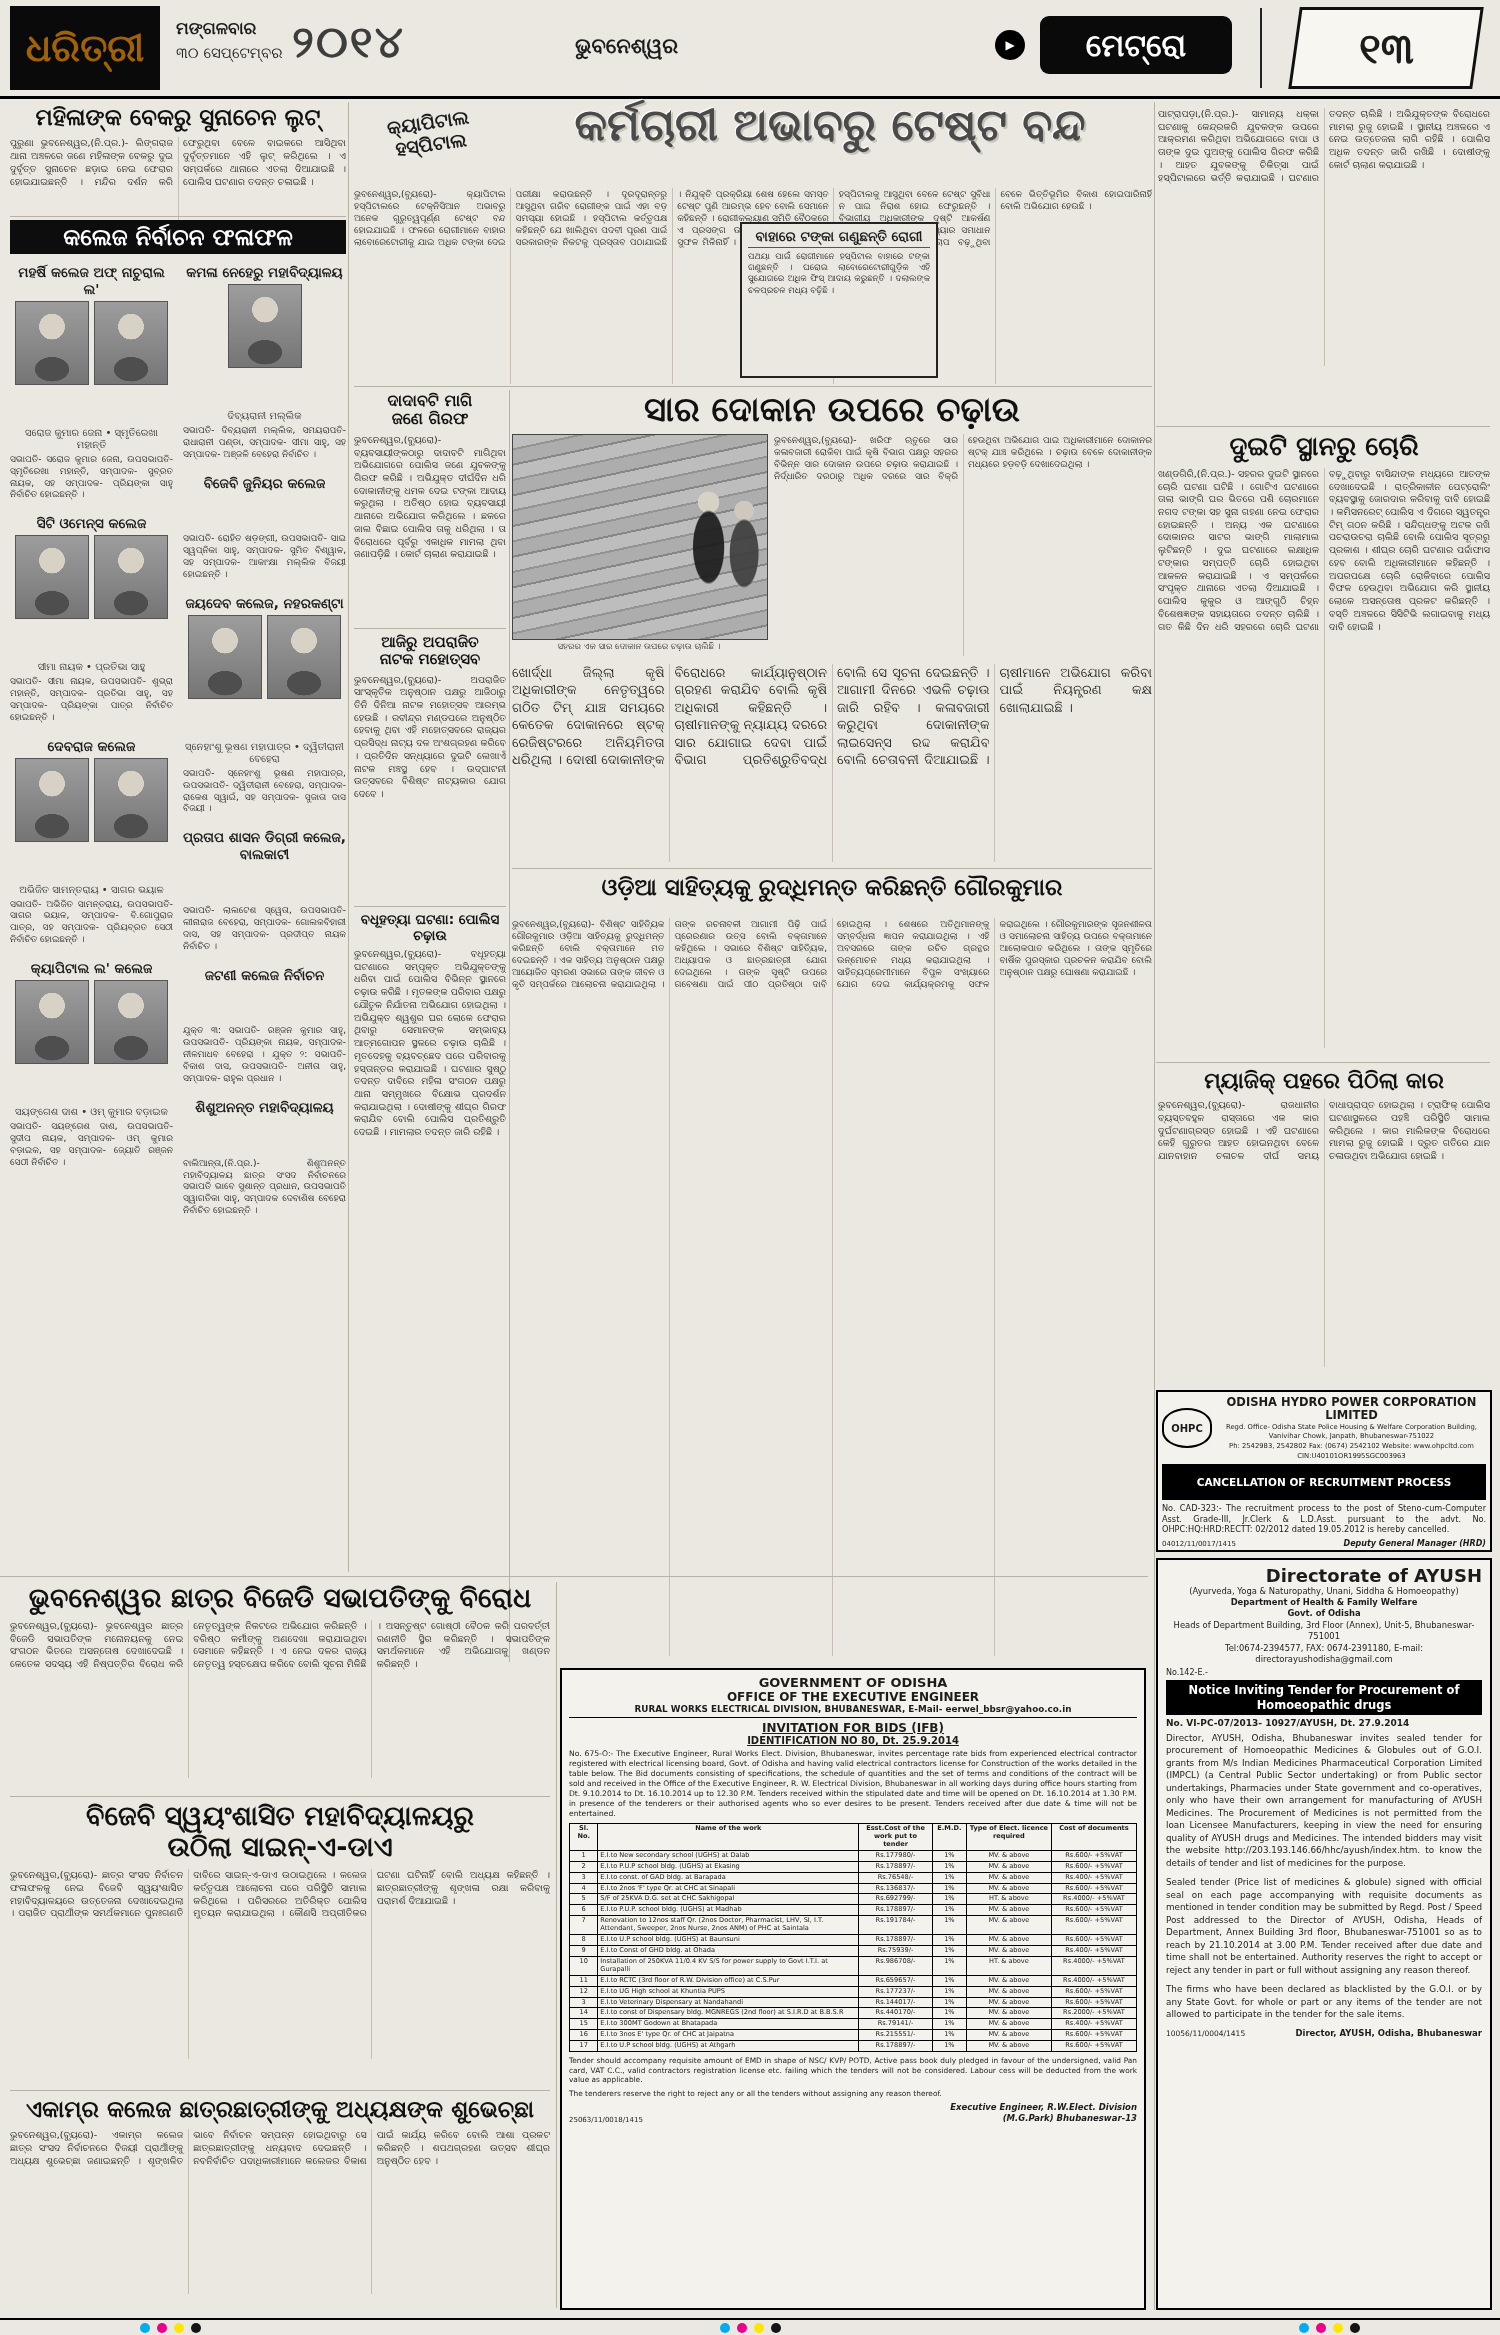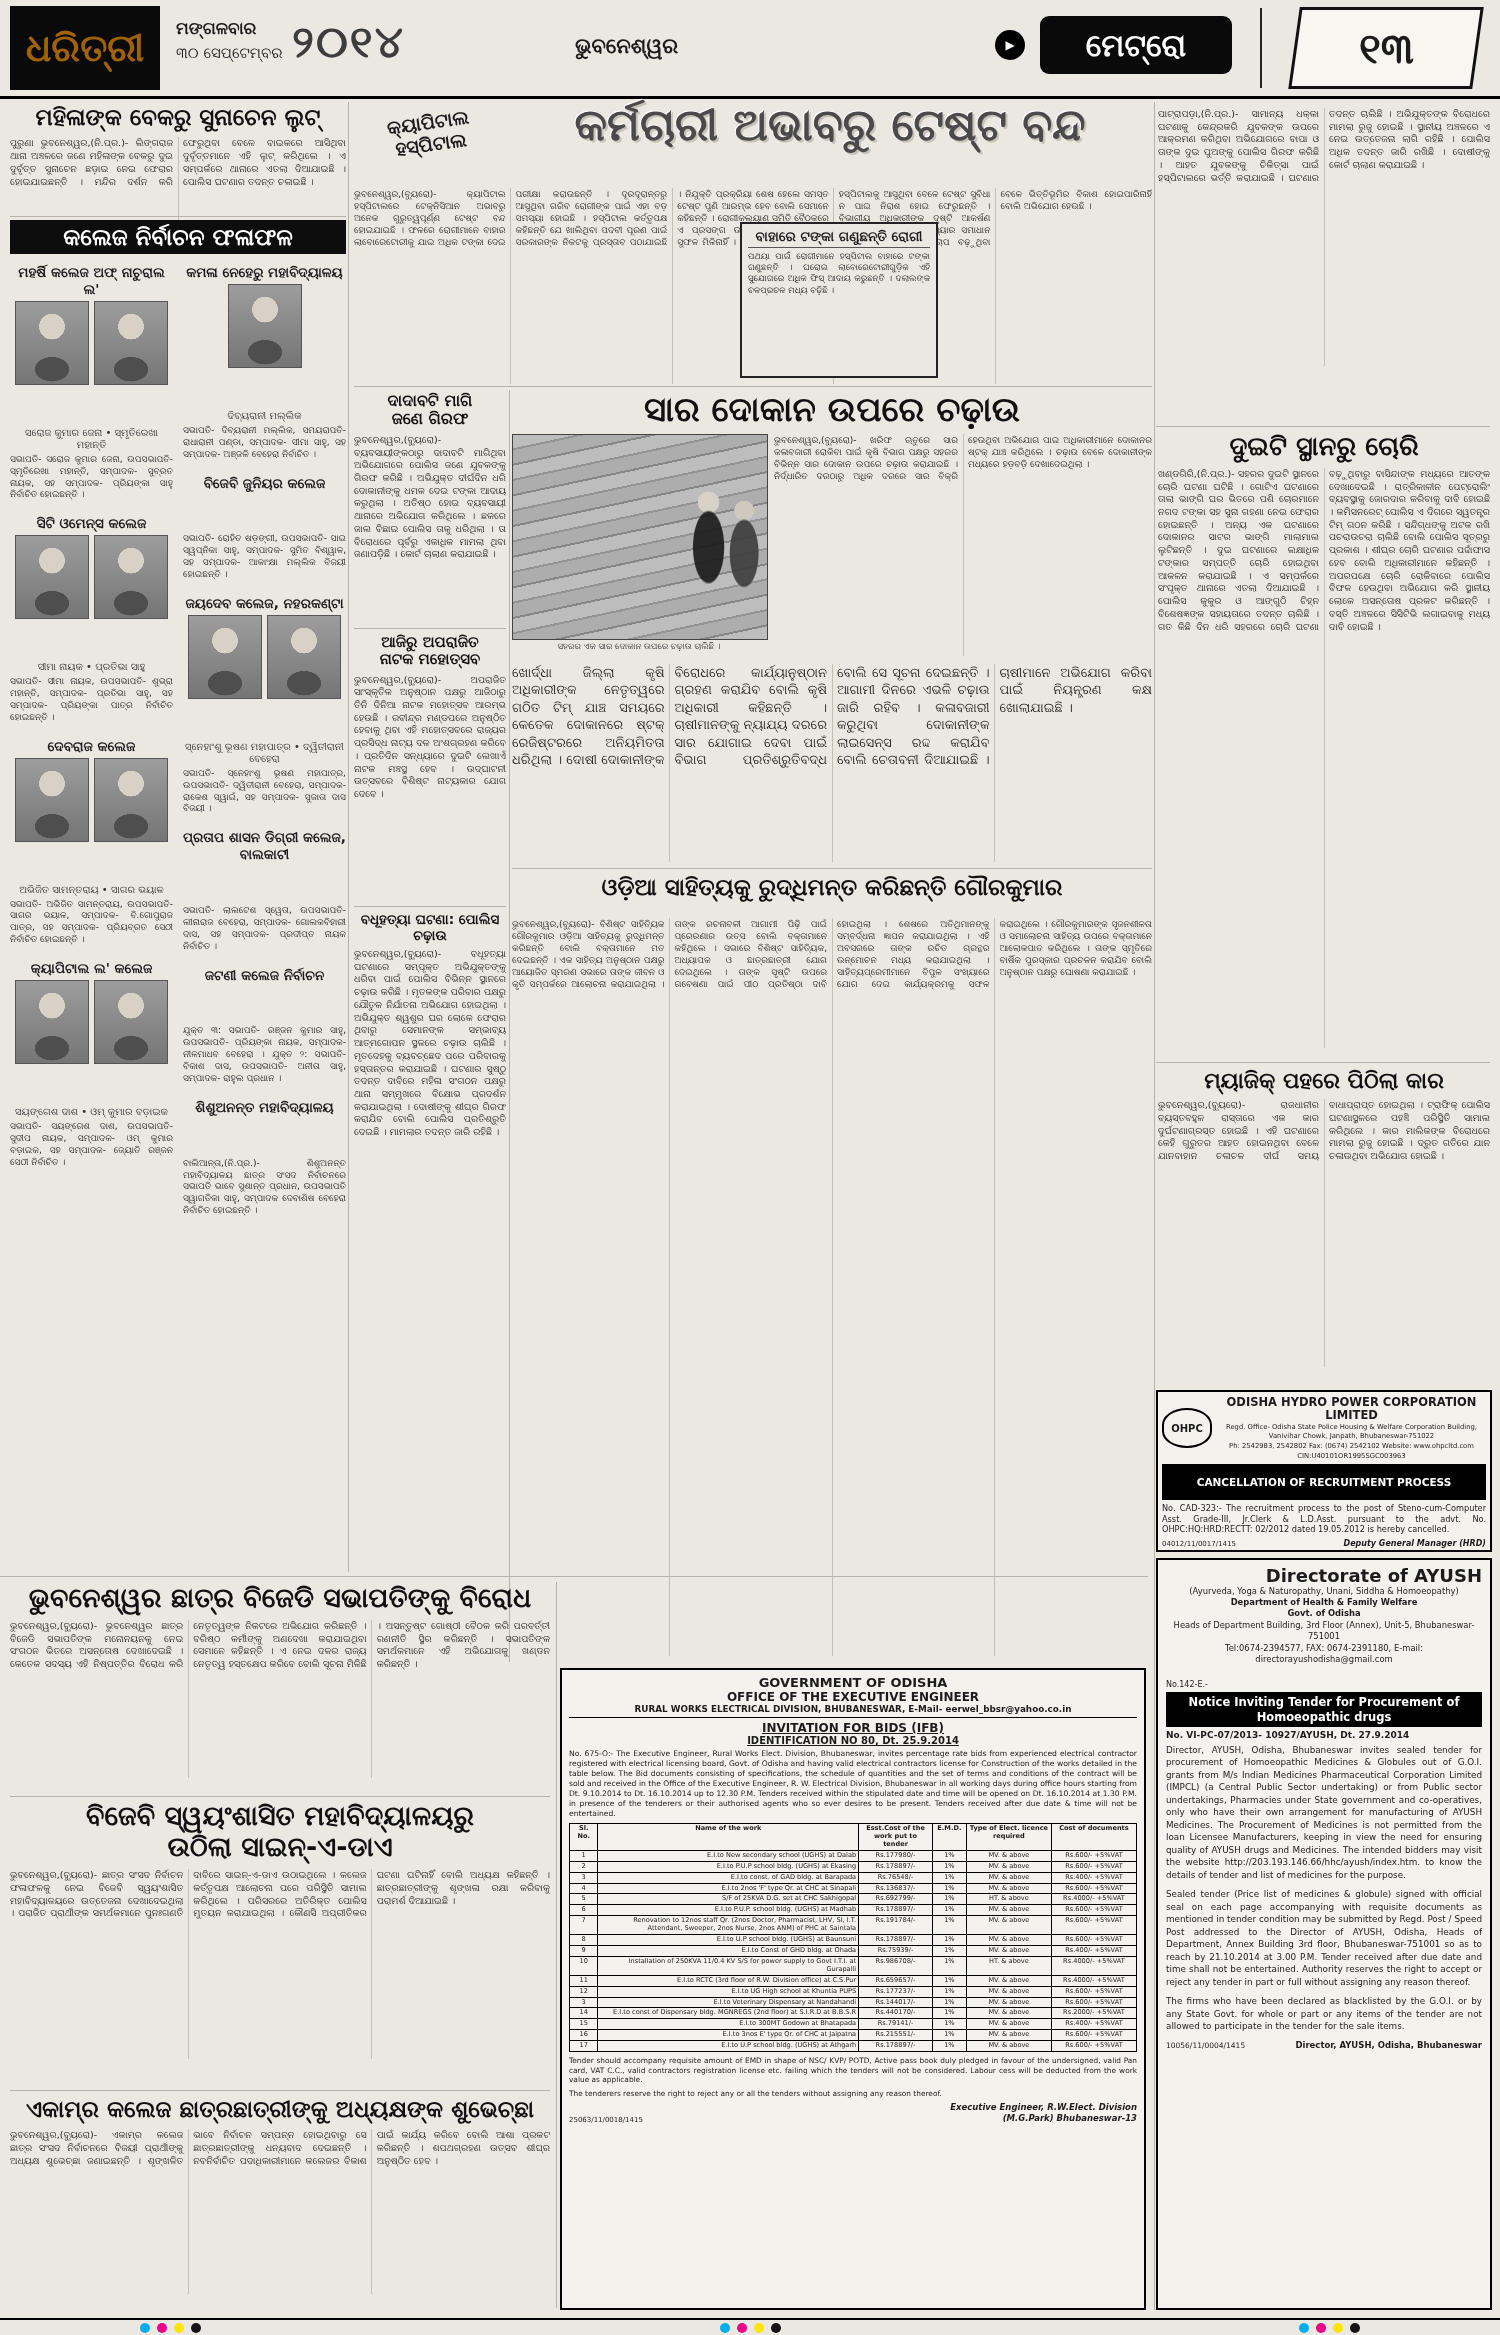--- a/index.html
+++ b/index.html
@@ -101,39 +101,39 @@
              justify-content:center;font-size:10px;font-weight:bold;flex:none;}
   .ohpc-name{font-size:11.5px;font-weight:bold;text-align:center;flex:1;line-height:1.15;}
   .ohpc-addr{font-size:6.8px;text-align:center;line-height:1.3;margin-top:1px;}
   .ohpc-banner{background:#000;color:#fff;font-weight:bold;font-size:10.5px;text-align:center;margin:3px 0;padding:12px 0;}
   .ohpc-body{font-size:8.2px;line-height:1.32;text-align:justify;}
   .ohpc-foot{display:flex;justify-content:space-between;align-items:flex-end;font-size:7px;margin-top:4px;}
   .ohpc-signer{font-weight:bold;font-style:italic;font-size:8px;}
   .ayush{left:1156px;top:1558px;width:336px;height:752px;padding:6px 8px;}
   .ayush-title{font-size:18px;font-weight:bold;text-align:right;line-height:1.1;}
   .ayush-sub{font-size:8.4px;text-align:center;line-height:1.35;}
-  .ayush-no{font-size:8px;margin-top:15px;}
+  .ayush-no{font-size:8px;margin-top:3px;}
   .ayush-banner{background:#000;color:#fff;font-weight:bold;font-size:11.5px;text-align:center;padding:3px 4px;margin:3px 0;line-height:1.25;}
   .ayush-ref{font-size:9px;font-weight:bold;margin:2px 0 4px;}
   .ayush-p{font-size:8.8px;line-height:1.42;text-align:justify;margin:0 0 7px;}
   .ayush-foot{display:flex;justify-content:space-between;align-items:flex-end;font-size:7.5px;margin-top:6px;}
   .ayush-signer{font-weight:bold;font-size:8.5px;}
 
   .govt{left:560px;top:1668px;width:586px;height:642px;padding:5px 7px;}
   .g-h1{font-size:13px;font-weight:bold;text-align:center;}
   .g-h2{font-size:12px;font-weight:bold;text-align:center;}
   .g-h3{font-size:8.8px;font-weight:bold;text-align:center;border-bottom:1.5px solid #000;padding-bottom:3px;}
   .g-ifb{font-size:12px;font-weight:bold;text-align:center;text-decoration:underline;margin-top:3px;}
   .g-id{font-size:10px;font-weight:bold;text-align:center;text-decoration:underline;margin-bottom:2px;}
   .g-intro{font-size:7.6px;line-height:1.32;text-align:justify;margin:3px 0 4px;}
   .g-table{width: 100%;border-collapse:collapse;font-size:6.6px;}
   .g-table th,.g-table td{border:1px solid #000;padding:1px 2px;vertical-align:top;line-height:1.2;}
   .g-table th{text-align:center;font-weight:bold;}
   .g-table td{text-align:center;}
-  .g-table td.nm{text-align:right;}
+  .g-table td.nm{text-align:left;}
   .g-note{font-size:7.4px;line-height:1.3;text-align:justify;margin-top:4px;}
   .g-foot{display:flex;justify-content:space-between;align-items:flex-end;margin-top:3px;}
   .g-code{font-size:7px;}
   .g-sign{font-size:8.5px;font-weight:bold;font-style:italic;text-align:right;line-height:1.3;}
 
   
   .art-sbjd{left:10px;top:1582px;width:540px;}
   .art-sbjd .hl{font-size:27px;}
   .art-sbjd .body-txt{margin-top:7px;height:158px;overflow:hidden;}
   .art-bjb{left:10px;top:1800px;width:540px;}

